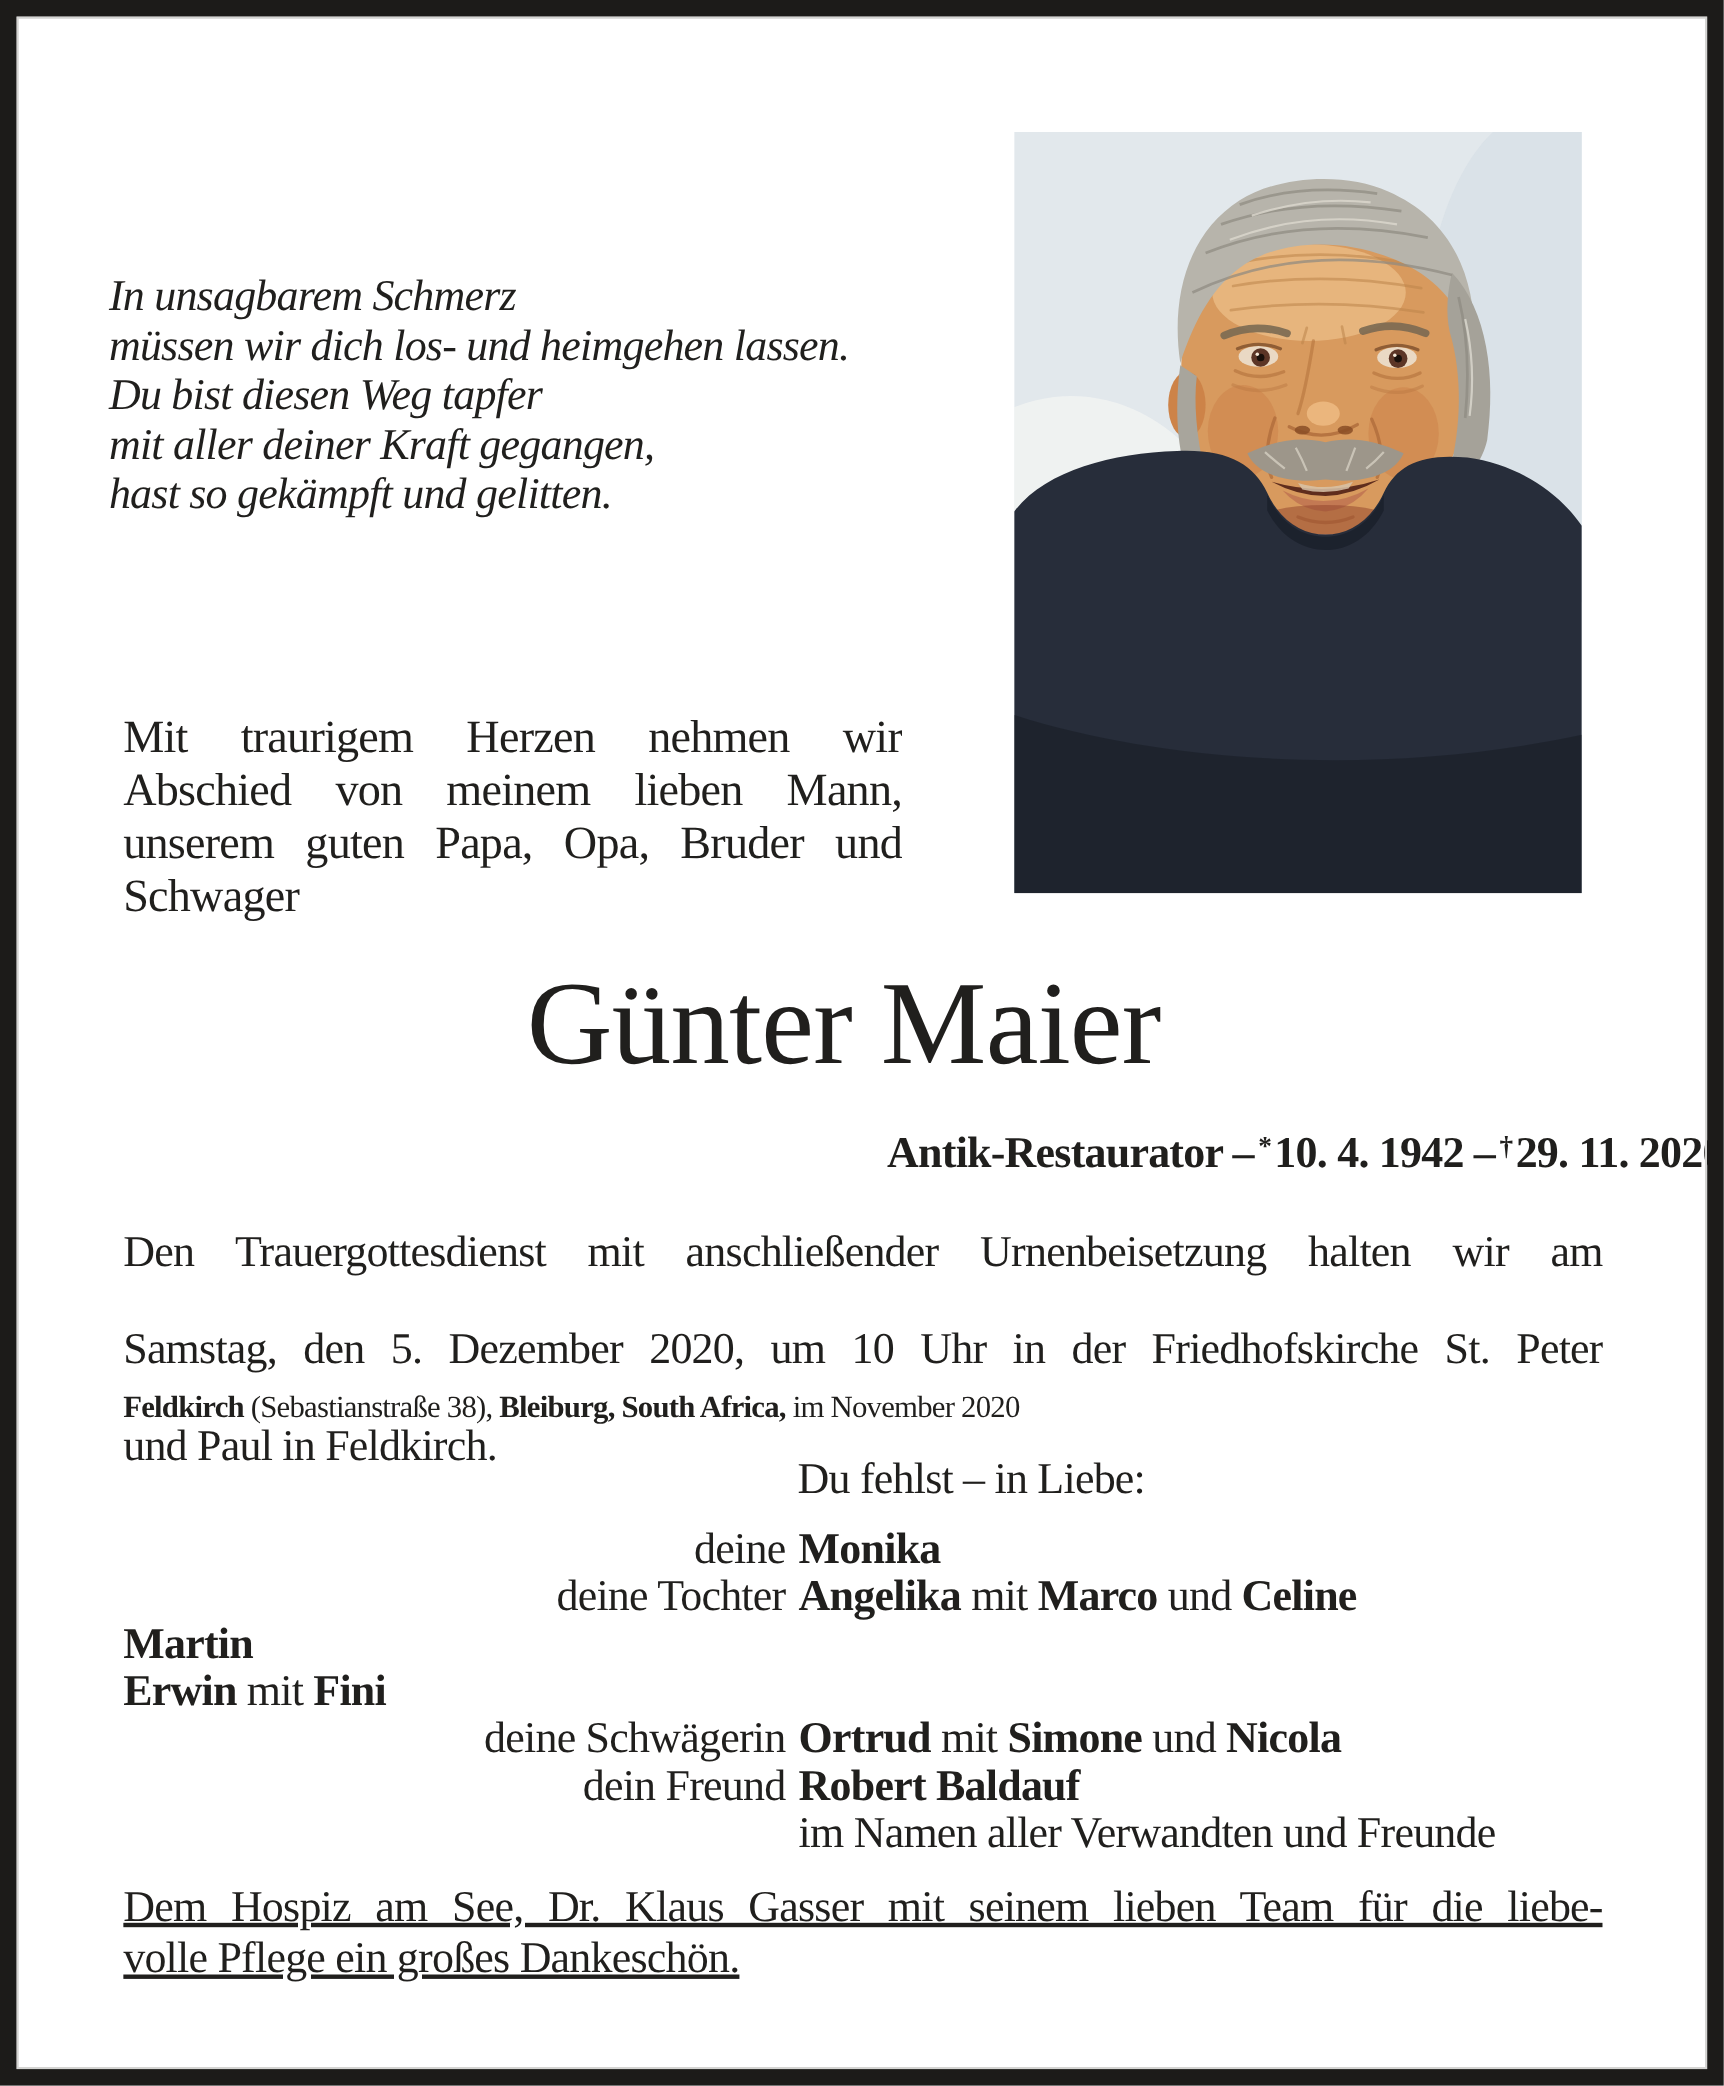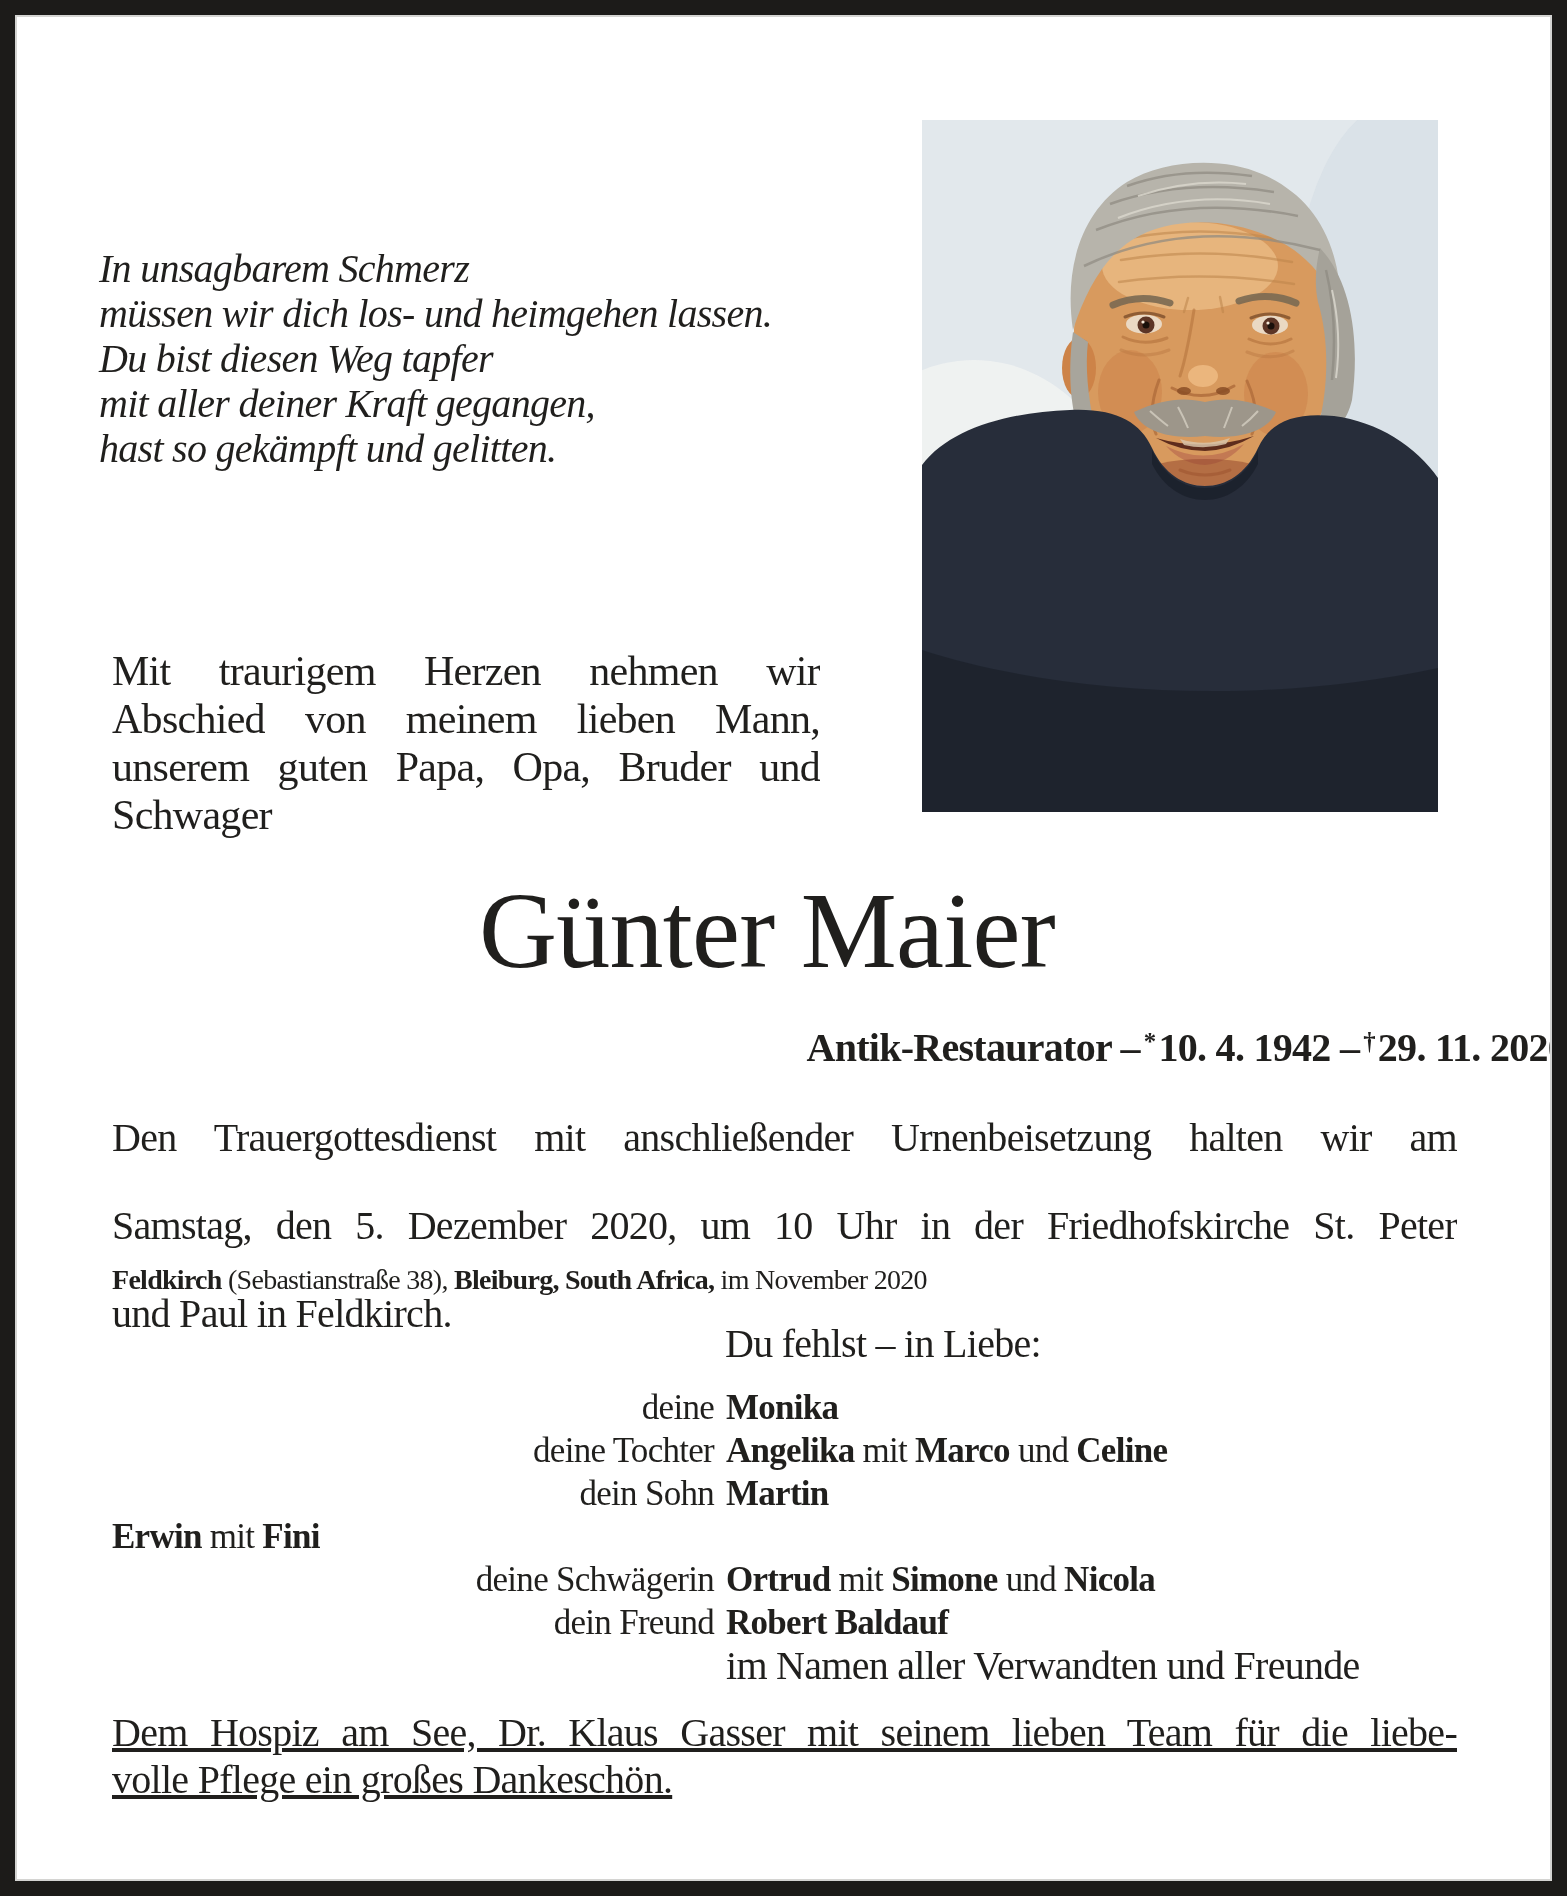--- a/index.html
+++ b/index.html
@@ -31,21 +31,21 @@
   .name{left:0;top:866px;width:1534px;text-align:center;font-size:108px;line-height:130px;font-weight:400;white-space:nowrap;}
   .subtitle{left:0;top:1023px;width:1567px;text-align:right;font-size:40px;line-height:50px;font-weight:bold;white-space:nowrap;}
   .subtitle sup{font-size:62%;vertical-align:baseline;position:relative;top:-0.45em;margin:0 3px 0 4px;}
   
   .service{left:112px;top:1074px;width:1345px;font-size:40px;line-height:48px;}
   .service .bline{height:48px;margin-top:40px;}
   
   .location{left:112px;top:1256px;width:1345px;font-size:28px;line-height:48px;white-space:nowrap;}
   
   .farewell-heading{left:725px;top:1321px;font-size:40px;line-height:45px;white-space:nowrap;}
-  .mourners{left:112px;top:1386px;width:1345px;font-size:35px;}
+  .mourners{left:112px;top:1386px;width:1345px;font-size:40px;}
   .mrow{display:grid;grid-template-columns:602px 1fr;column-gap:12px;line-height:43px;}
   .mrow .rel{text-align:right;white-space:nowrap;}
   .mrow .nm{white-space:nowrap;}
   .closing{left:726px;top:1644px;font-size:40px;line-height:43px;white-space:nowrap;}
   
   .ack{left:112px;top:1709px;width:1345px;font-size:40px;line-height:47px;}
   .ack .bline{height:47px;text-decoration:underline;}
   .b{font-weight:bold;}
 </style>
 </head>
@@ -191,21 +191,20 @@
     <div class="rel">deine</div>
     <div class="nm"><span class="b">Monika</span></div>
   </div>
 
   <div class="mrow">
     <div class="rel">deine Tochter</div>
     <div class="nm"><span class="b">Angelika</span><span> mit </span><span class="b">Marco</span><span> und </span><span class="b">Celine</span></div>
   </div>
 
   <div class="mrow">
-    <div class="rel">dein Sohn</div>
     <div class="nm"><span class="b">Martin</span></div>
   </div>
 
   <div class="mrow">
     <div class="nm"><span class="b">Erwin</span><span> mit </span><span class="b">Fini</span></div>
   </div>
 
   <div class="mrow">
     <div class="rel">deine Schwägerin</div>
     <div class="nm"><span class="b">Ortrud</span><span> mit </span><span class="b">Simone</span><span> und </span><span class="b">Nicola</span></div>

